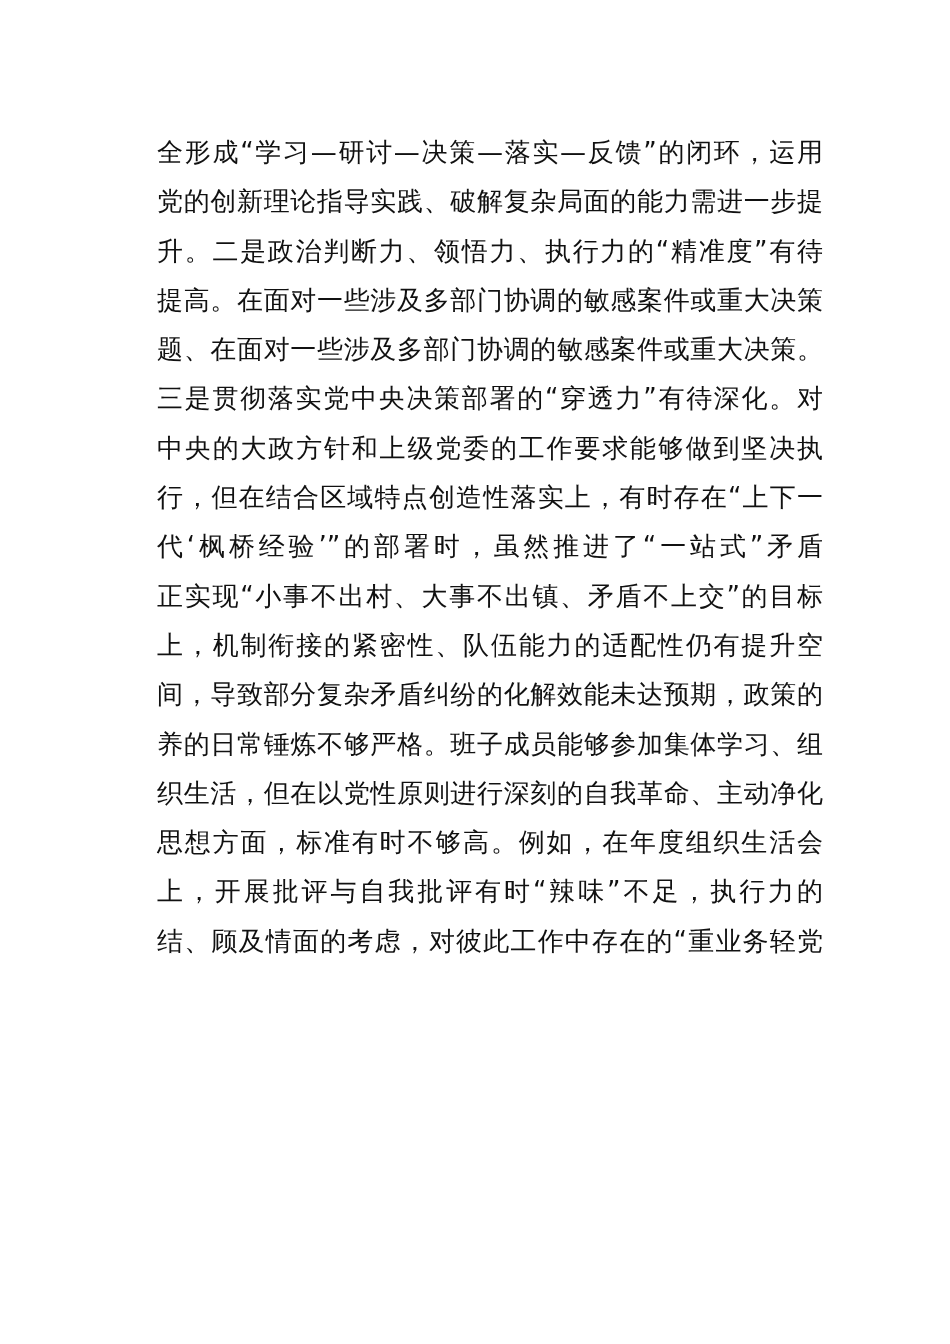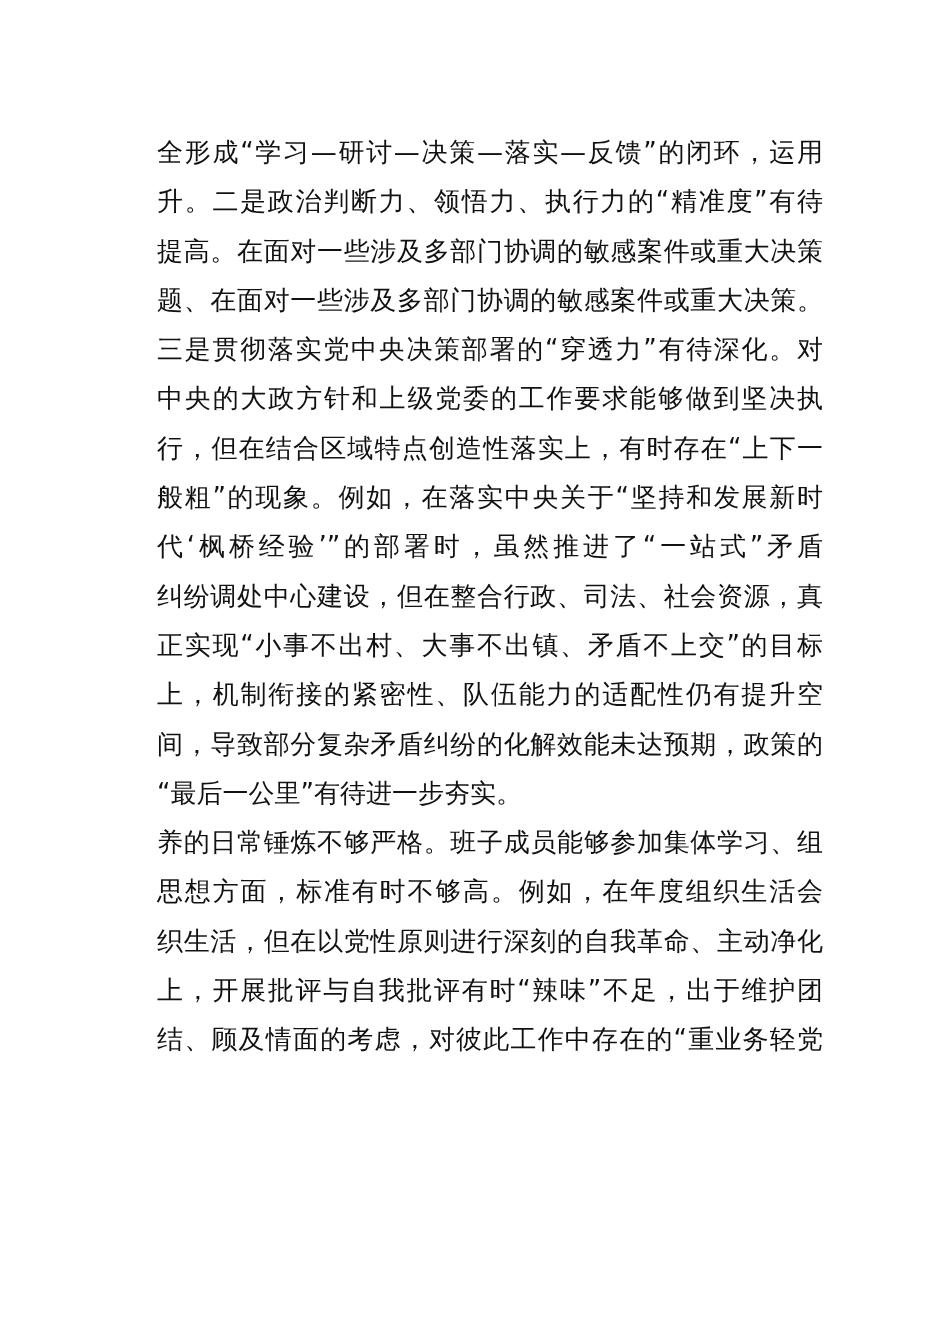--- a/index.html
+++ b/index.html
@@ -46,32 +46,30 @@
     .line.indent {
       padding-left: 32px;
     }
   </style>
 </head>
 <body>
 
 <div class="page">
   <div class="text-block">
     <span class="line">全形成“学习—研讨—决策—落实—反馈”的闭环，运用</span>
+    <span class="line">党的创新理论指导实践、破解复杂局面的能力需进一步提</span>
     <span class="line">升。二是政治判断力、领悟力、执行力的“精准度”有待</span>
     <span class="line">提高。在面对一些涉及多部门协调的敏感案件或重大决策</span>
     <span class="line">题、在面对一些涉及多部门协调的敏感案件或重大决策。</span>
     <span class="line">三是贯彻落实党中央决策部署的“穿透力”有待深化。对</span>
     <span class="line">中央的大政方针和上级党委的工作要求能够做到坚决执</span>
     <span class="line">行，但在结合区域特点创造性落实上，有时存在“上下一</span>
-    <span class="line">般粗”的现象。例如，在落实中央关于“坚持和发展新时</span>
     <span class="line">代‘枫桥经验’”的部署时，虽然推进了“一站式”矛盾</span>
-    <span class="line">纠纷调处中心建设，但在整合行政、司法、社会资源，真</span>
     <span class="line">正实现“小事不出村、大事不出镇、矛盾不上交”的目标</span>
     <span class="line">上，机制衔接的紧密性、队伍能力的适配性仍有提升空</span>
     <span class="line">间，导致部分复杂矛盾纠纷的化解效能未达预期，政策的</span>
-    <span class="line last">“最后一公里”有待进一步夯实。</span>
     <span class="line">养的日常锤炼不够严格。班子成员能够参加集体学习、组</span>
+    <span class="line">织生活，但在以党性原则进行深刻的自我革命、主动净化</span>
     <span class="line">思想方面，标准有时不够高。例如，在年度组织生活会</span>
-    <span class="line">织生活，但在以党性原则进行深刻的自我革命、主动净化</span>
-    <span class="line">上，开展批评与自我批评有时“辣味”不足，出于维护团</span>
+    <span class="line">上，开展批评与自我批评有时“辣味”不足，执行力的</span>
     <span class="line">结、顾及情面的考虑，对彼此工作中存在的“重业务轻党</span>
   </div>
 </div>
 
 </body></html>

